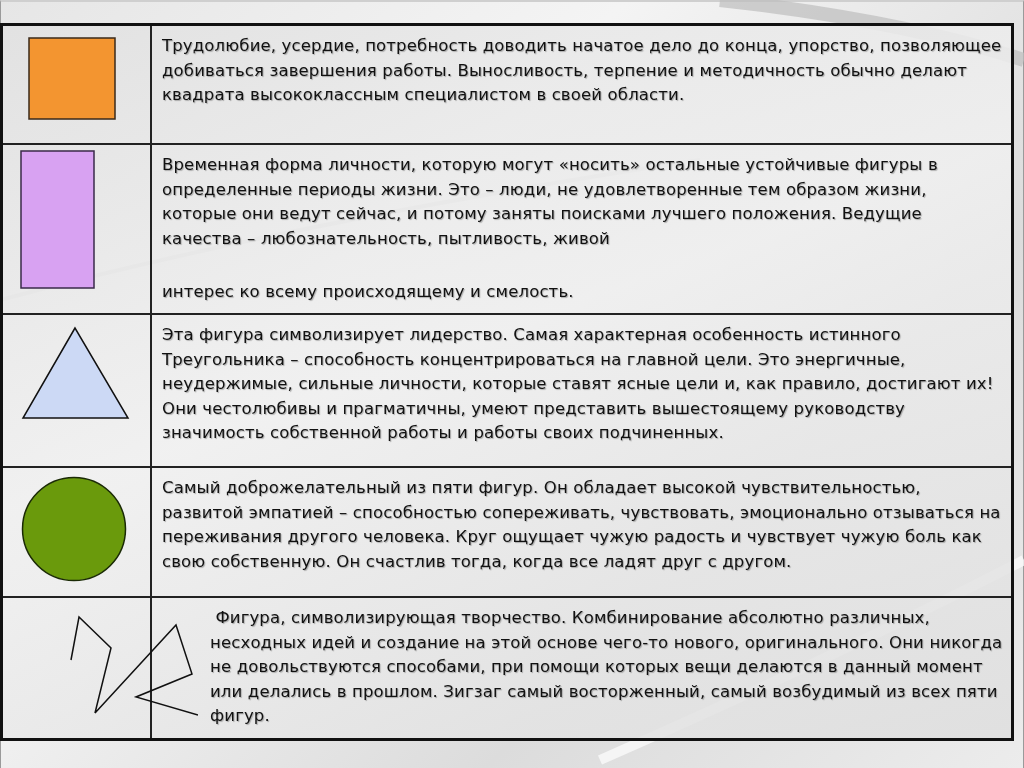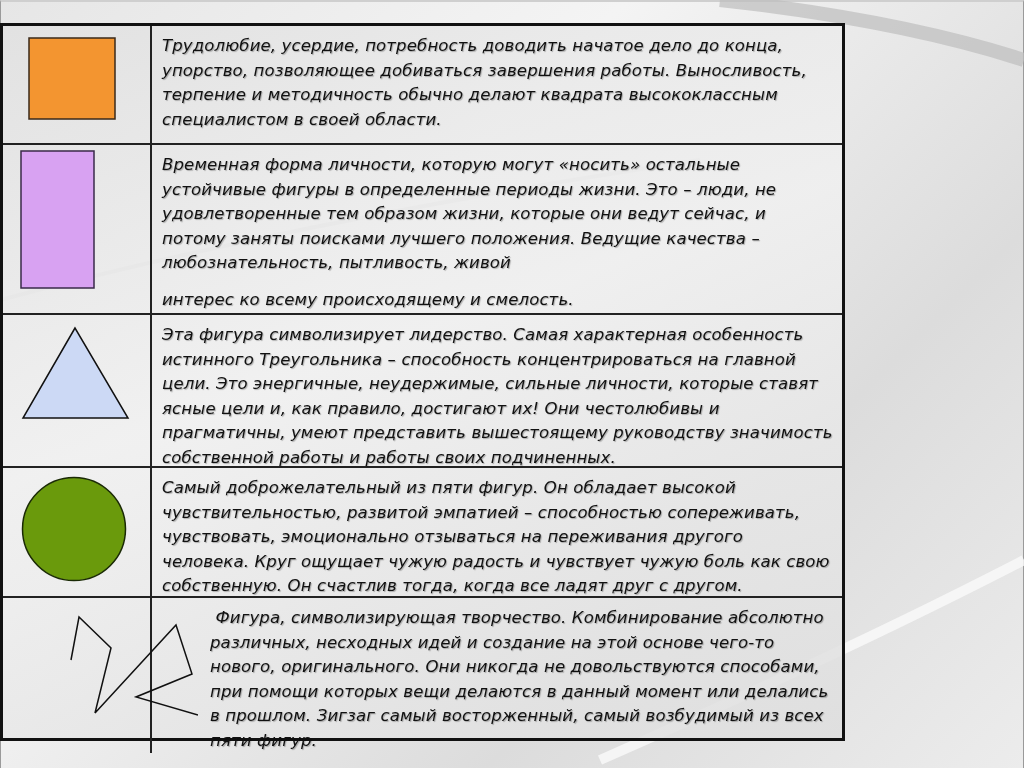--- a/index.html
+++ b/index.html
@@ -9,41 +9,40 @@
     font-family: "DejaVu Sans", sans-serif;
   }
   .slide-frame {
     position:absolute; left:0; top:0; width:1022px; height:766px;
     border:1px solid #9a9a9a; border-top:2px solid #cfcfcf;
   }
   .swoosh {
     position:absolute; pointer-events:none;
   }
   .table {
-    position:absolute; left:0; top:23px; width:845px; height:718px;
+    position:absolute; left:0; top:23px; width:1014px; height:718px;
     border:3px solid #111; box-sizing:border-box;
     display:grid; grid-template-columns:149px 1fr;
     grid-template-rows:119px 170px 153px 130px 1fr;
     background: linear-gradient(160deg, rgba(225,225,225,0.85) 0%, rgba(240,240,240,0.85) 45%, rgba(222,222,222,0.85) 100%);
-    font-style: italic;
   }
   .cell {
     box-sizing:border-box; position:relative;
     border-bottom:2px solid #222;
   }
   .cell.last { border-bottom:none;margin-left:48px; }
   .shape-cell { border-right:2px solid #222; }
   .text-cell {
     padding:8px 8px 0 10px;
     font-size:16.5px; line-height:24.5px; color:#111;
     text-shadow: 1px 1px 1px rgba(0,0,0,0.28);
     letter-spacing:0.15px;
   }
   .text-cell p { margin:0; }
-  .text-cell p.gap { margin-top:12px; }
+  .text-cell p.gap { margin-top:29px; }
   .shape { position:absolute; }
 </style>
 </head>
 <body>
 
 <div class="slide-frame"></div>
 
 <svg class="swoosh" width="1024" height="768" style="left:0;top:0;">
   <path d="M720 0 Q 900 20 1024 60" stroke="#bdbdbd" stroke-width="14" fill="none" opacity="0.7"></path>
   <path d="M0 300 Q 300 220 700 160" stroke="#d0d0d0" stroke-width="4" fill="none" opacity="0.7"></path>

